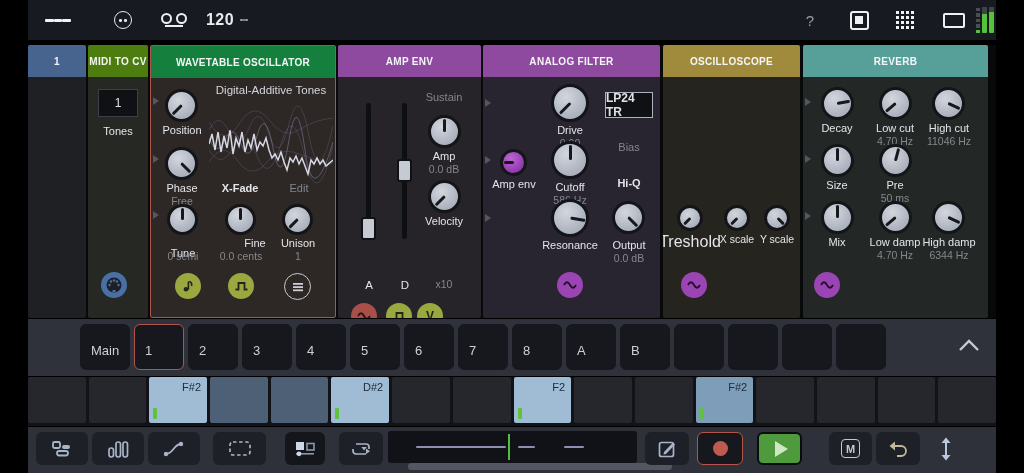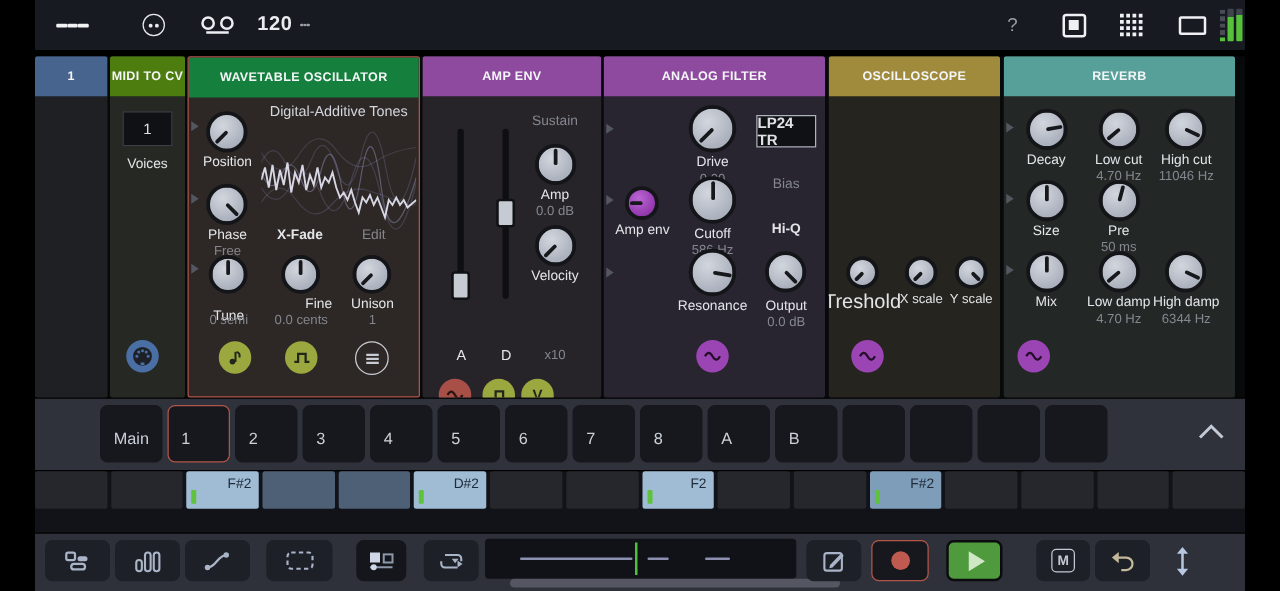--- a/index.html
+++ b/index.html
@@ -95,21 +95,21 @@
   .pat { width:50px; height:46px; background:#17181d; border:1px solid #17181d; border-radius:6px;
     color:#ccd0d8; font-size:13px; text-align:left; padding:7px 0 0 10px;
     font-family:"Liberation Sans",sans-serif; }
   .pat.sel { border:1.5px solid #b0544a; }
   #patrow .chev { position:absolute; right:14px; top:14px; width:26px; height:26px; border:none;
     background:transparent; }
 
   
   #keys { position:absolute; left:0; top:377px; width:968px; height:49px; background:#121318;
     display:grid; grid-template-columns:repeat(16,1fr); gap:3px; }
-  .key { position:relative; border-radius:2px; height:30px; }
+  .key { position:relative; border-radius:2px; height:46px; }
   .key.dark { background:#25272d; }
   .key.mid  { background:#4d6076; }
   .key.lit  { background:#9fbcd4; }
   .key.lit2 { background:#7e9db9; }
   .key .klbl { position:absolute; right:6px; top:4px; font-size:11px; color:#202c3c; }
   .key .ind { display:none; position:absolute; left:4px; bottom:4px; width:4px; height:11px;
     background:#5fc23c; border-radius:1px; }
   .key.lit .ind, .key.lit2 .ind { display:block; }
 
   
@@ -216,21 +216,21 @@
 
     <div class="mod" id="m-track">
       <div class="mod-hd">1</div>
       <div class="mod-bd"></div>
     </div>
 
     <div class="mod" id="m-midi">
       <div class="mod-hd">MIDI TO CV</div>
       <div class="mod-bd">
         <div class="vbox" style="left:10px;top:12px;width:40px;height:28px;">1</div>
-        <div class="lbl" style="left:0;right:0;top:48px;">Voices</div>
+        <div class="lbl" style="left:0;right:0;top:48px;">Tones</div>
         <div class="port blue" style="left:13px;top:195px;">
           <svg width="18" height="18" viewBox="0 0 18 18">
                 <circle cx="9" cy="9" r="7.5" fill="#1d2127"></circle>
                 <circle cx="4.5" cy="9" r="1.2" fill="#4a6fa5"></circle>
                 <circle cx="13.5" cy="9" r="1.2" fill="#4a6fa5"></circle>
                 <circle cx="6" cy="5.5" r="1.2" fill="#4a6fa5"></circle>
                 <circle cx="12" cy="5.5" r="1.2" fill="#4a6fa5"></circle>
                 <circle cx="9" cy="4.5" r="1.2" fill="#4a6fa5"></circle>
                 <rect x="7.5" y="14" width="3" height="2" fill="#4a6fa5"></rect>
               </svg>

